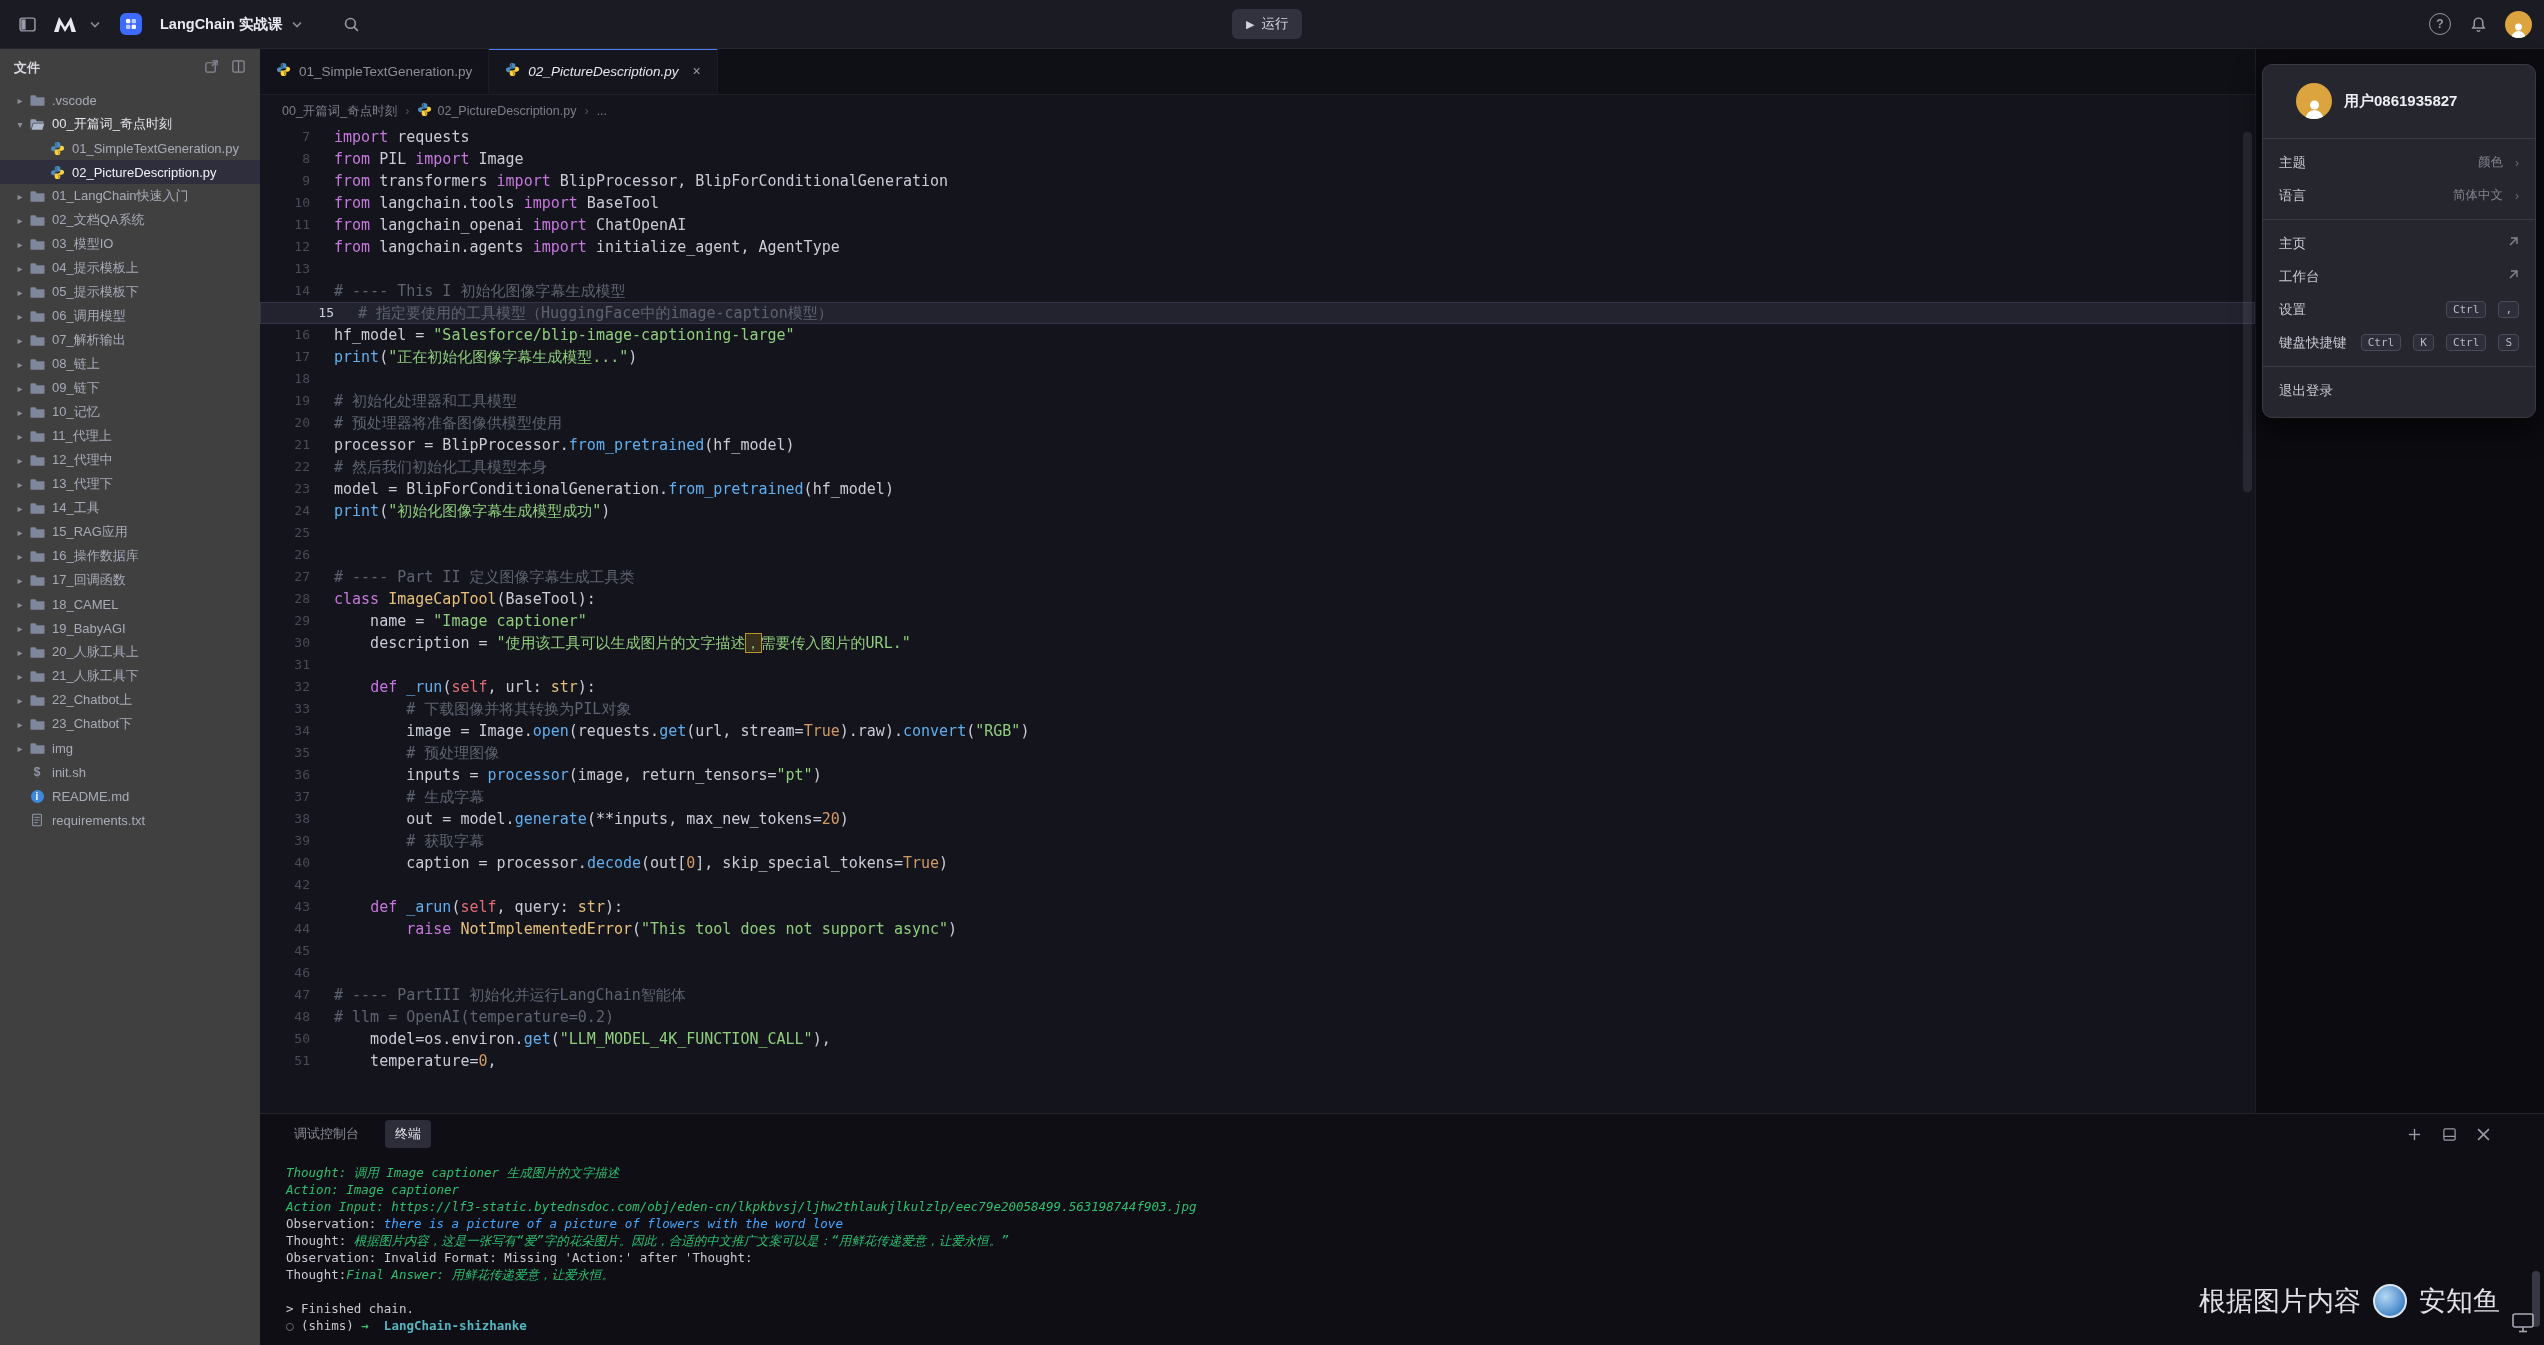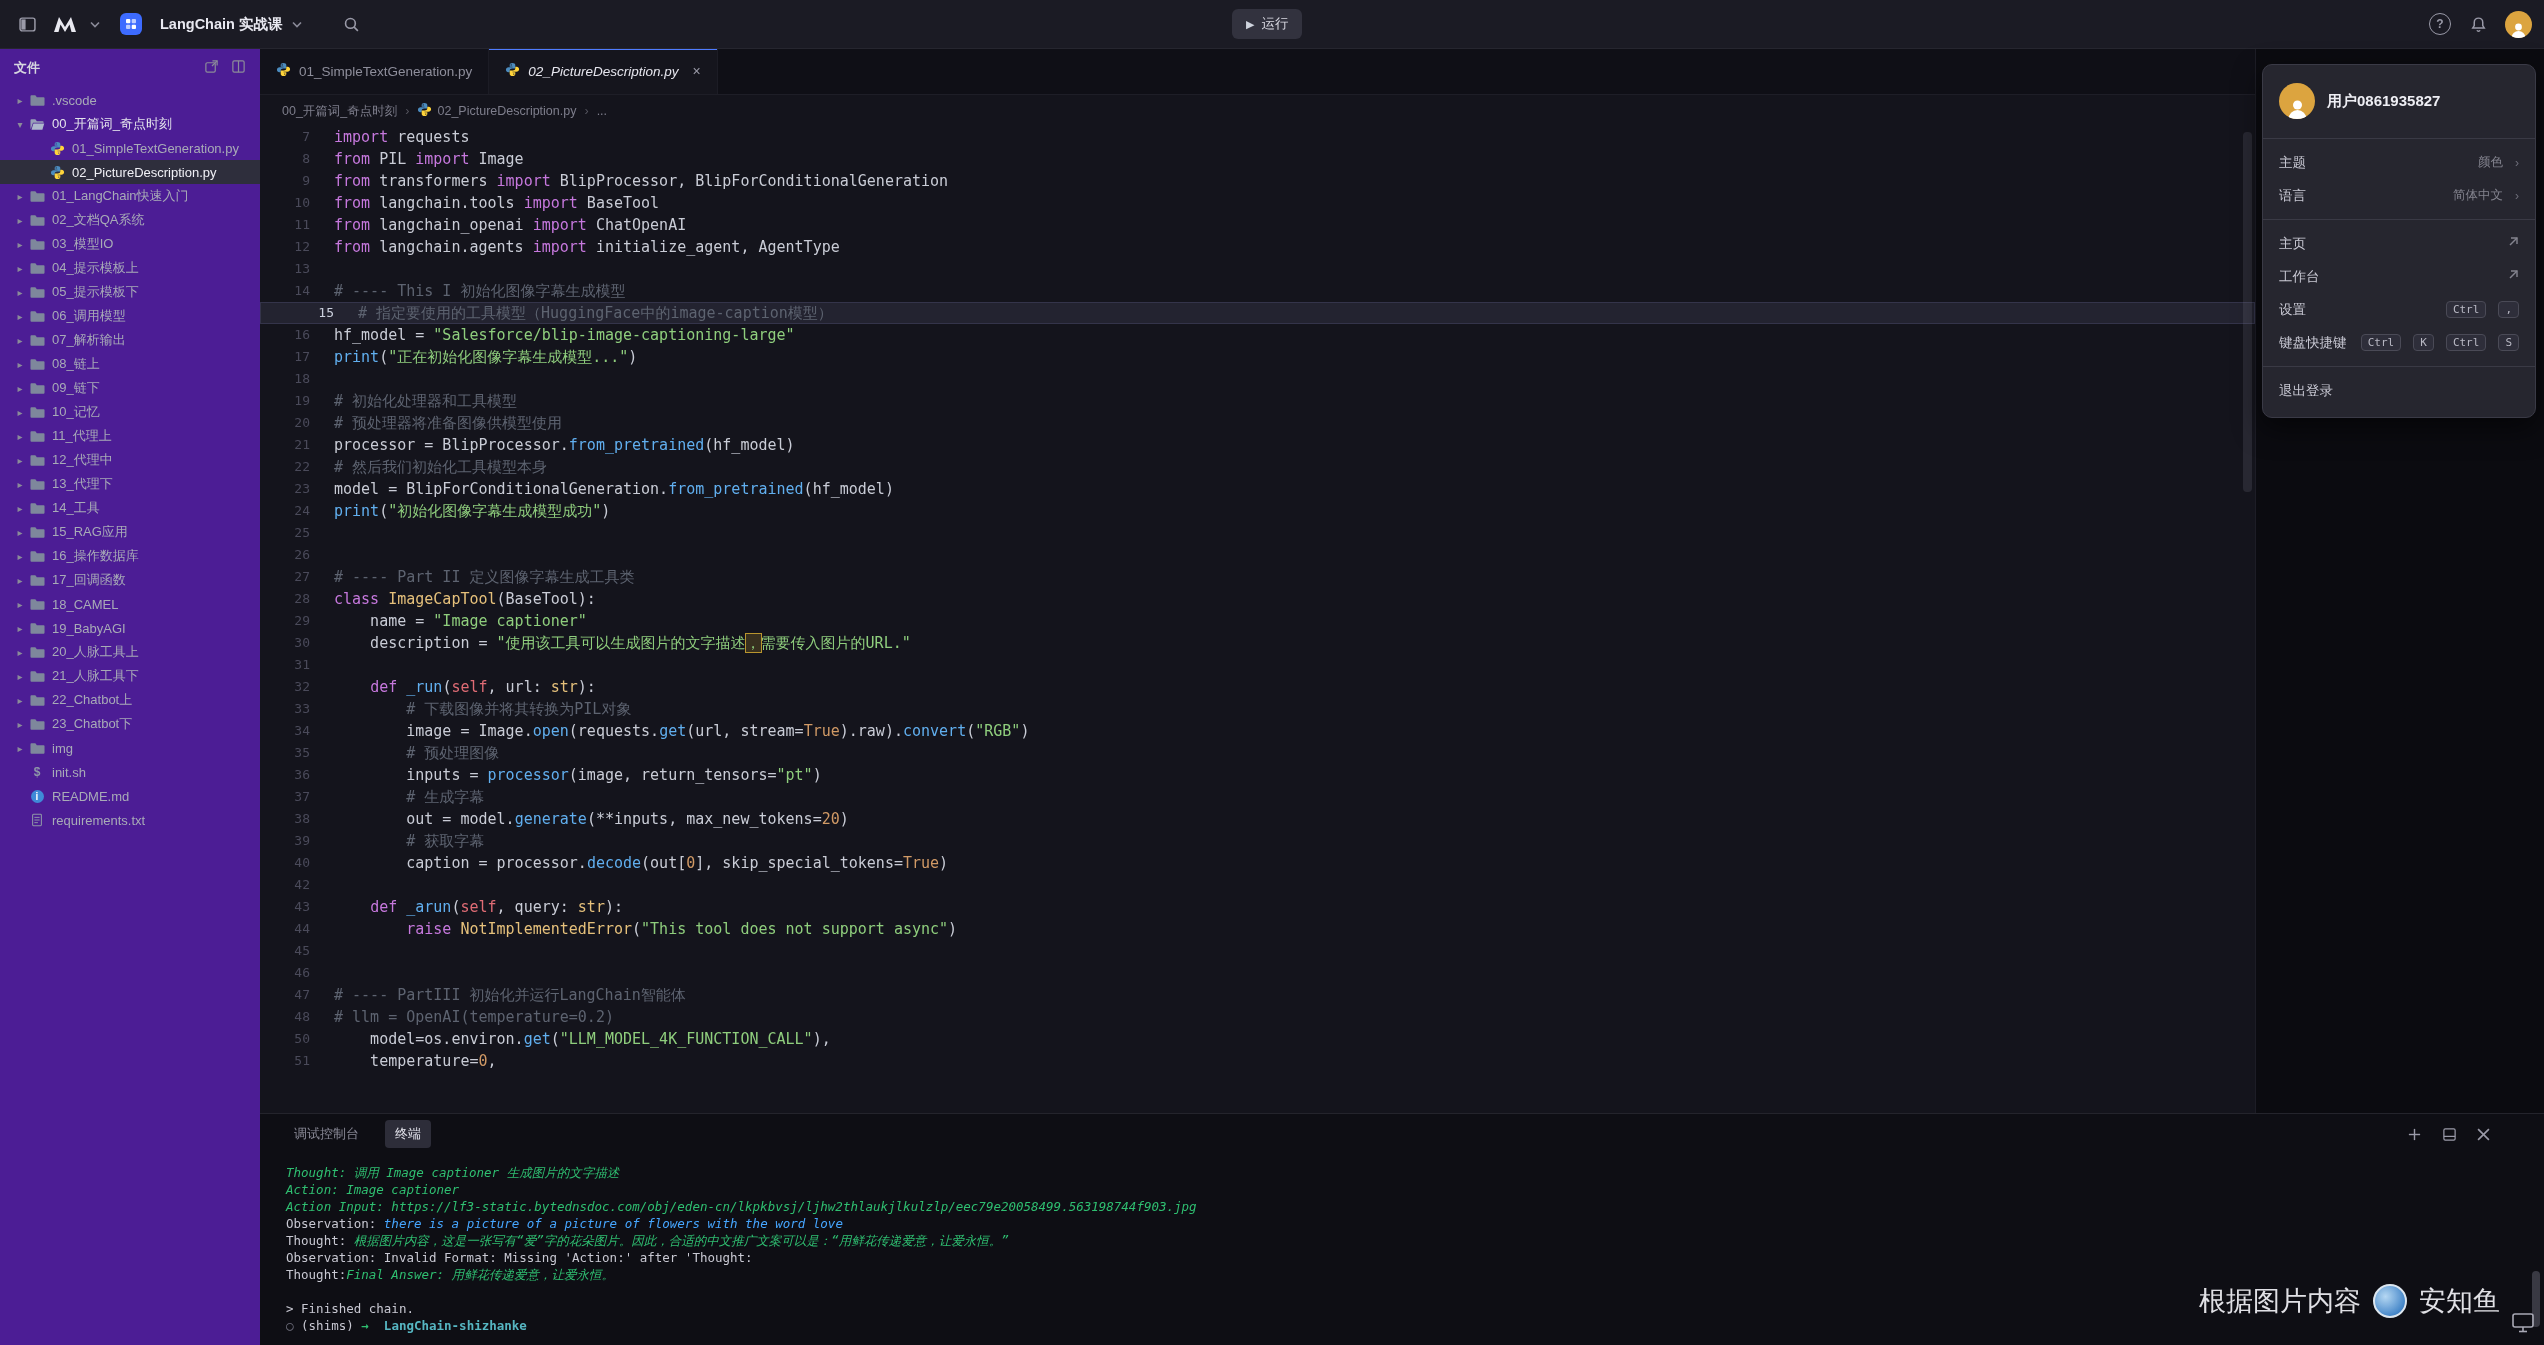--- a/index.html
+++ b/index.html
@@ -23,21 +23,21 @@
   .run-btn{position:absolute;left:1232px;top:9px;height:30px;padding:0 14px;background:#32323e;
     border-radius:6px;display:flex;align-items:center;gap:7px;color:#d9d9e2;font-size:13.5px;cursor:pointer;}
   .run-btn .play{color:#cfd4de;font-size:11px;}
   .tb-right{position:absolute;right:12px;top:0;height:48px;display:flex;align-items:center;gap:14px;}
   .help-icon{width:20px;height:20px;border:1.5px solid #9a9aa8;border-radius:50%;color:#9a9aa8;
     font-size:12px;display:flex;align-items:center;justify-content:center;font-weight:bold;}
   .avatar-sm{width:27px;height:27px;border-radius:50%;background:#dca43f;display:flex;
     align-items:flex-end;justify-content:center;overflow:hidden;}
 
   
-  .sidebar{position:absolute;top:48px;left:0;width:260px;bottom:0;background:#4c1d95;
+  .sidebar{position:absolute;top:48px;left:0;width:260px;bottom:0;background:#404040;
     border-right:1px solid #23232c;}
   .sb-header{height:40px;display:flex;align-items:center;padding:0 14px;color:#d6d6df;
     font-size:13px;font-weight:bold;}
   .sb-header .sb-icons{margin-left:auto;display:flex;gap:12px;color:#8b8b99;}
   .tree-row{height:24px;display:flex;align-items:center;font-size:13px;color:#a8abb7;cursor:pointer;white-space:nowrap;}
   .tree-row.selected{background:#2e2e3c;color:#f0f0f6;}
   .tree-row.emph{color:#e4e4ec;}
   .tree-chev{width:16px;display:inline-flex;justify-content:center;color:#8b8b99;font-size:10px;flex:none;}
   .tree-ico{width:18px;display:inline-flex;justify-content:center;align-items:center;margin-right:6px;flex:none;}
   .fi-sh{color:#8f97a8;font-weight:bold;font-size:12px;}
@@ -91,21 +91,21 @@
   .pfx{color:#6e6e7c;}
   .parr{color:#2fbf71;font-weight:bold;}
   .pdir{color:#56b6c2;font-weight:bold;}
   .term-scroll{position:absolute;right:4px;bottom:18px;width:8px;height:56px;
     background:rgba(160,160,180,.3);border-radius:4px;}
 
   
   .popup{position:absolute;top:64px;left:2262px;width:272px;background:#26262f;
     border:1px solid #3a3a46;border-radius:10px;box-shadow:0 10px 28px rgba(0,0,0,.55);
     padding:8px 0 10px 0;z-index:20;}
-  .pp-head{display:flex;align-items:center;gap:12px;padding:10px 16px 12px 16px;}
+  .pp-head{display:flex;align-items:center;gap:12px;padding:10px 16px 12px 33px;}
   .pp-avatar{width:36px;height:36px;border-radius:50%;background:#dca43f;display:flex;
     align-items:flex-end;justify-content:center;overflow:hidden;flex:none;}
   .pp-name{color:#eeeef4;font-size:15px;font-weight:bold;}
   .pp-row{height:33px;display:flex;align-items:center;padding:0 16px;color:#c9c9d4;
     font-size:13.5px;cursor:pointer;}
   .pp-row .pp-val{margin-left:auto;display:flex;align-items:center;gap:12px;color:#84848f;font-size:12.5px;}
   .pp-chev{color:#6e6e7a;font-size:12px;}
   .kbd{border:1px solid #4a4a56;background:#2e2e3a;border-radius:4px;padding:1px 6px;
     font-size:11px;color:#b9b9c4;font-family:"DejaVu Sans Mono",monospace;}
   .pp-div{height:1px;background:#3a3a45;margin:7px 0;}

